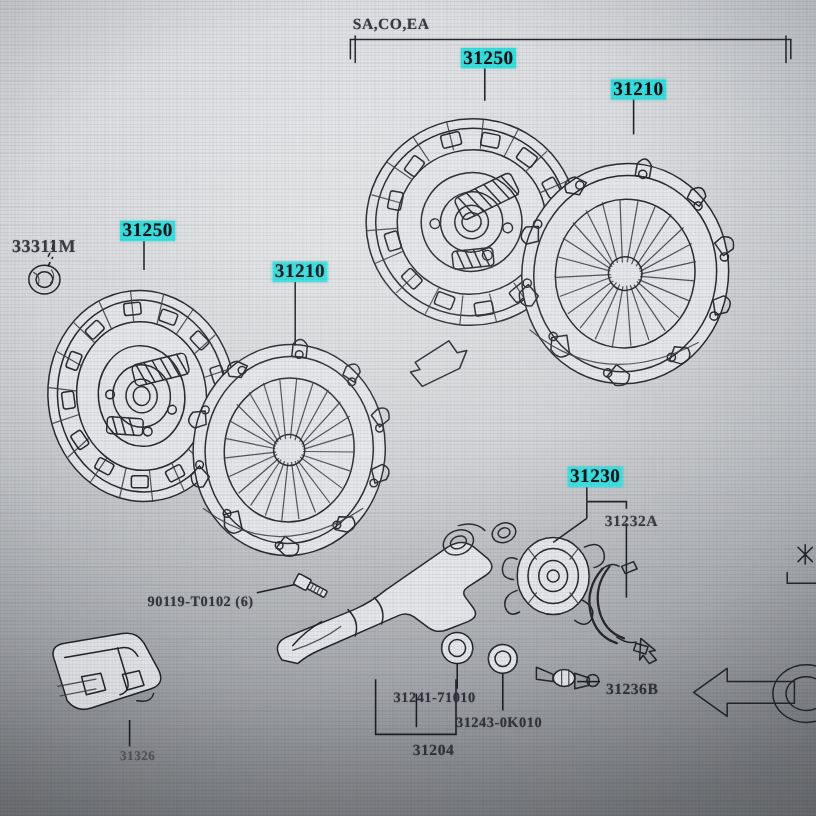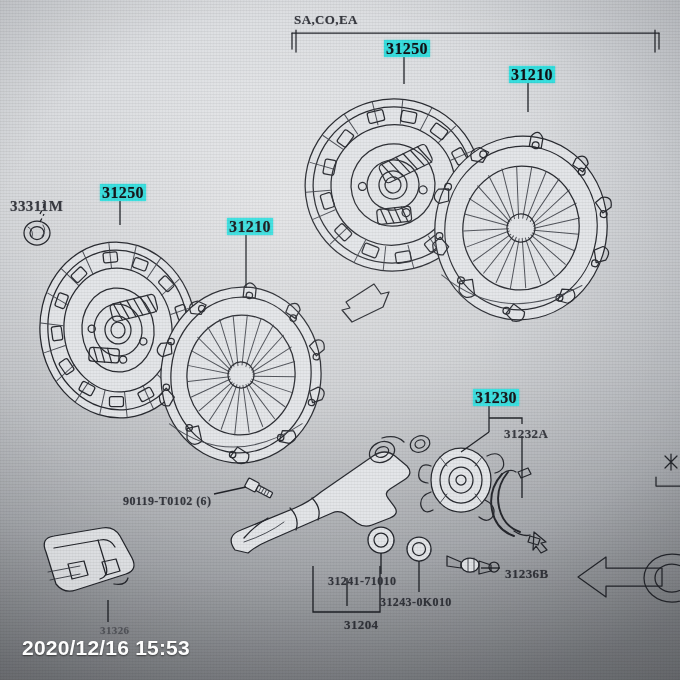--- a/index.html
+++ b/index.html
@@ -454,17 +454,16 @@
   <div class="lbl plain s12" style="left:328px;top:574px;">31241-71010</div>
 
   <div class="lbl plain s12" style="left:380px;top:595px;">31243-0K010</div>
 
   <div class="lbl plain s13" style="left:344px;top:617px;">31204</div>
 
   <div class="lbl plain s13" style="left:505px;top:566px;">31236B</div>
 
   <div class="lbl plain s11" style="left:100px;top:624px;opacity:.55;">31326</div>
 
-  <div id="stamp">2020/12/16 15:53</div>
 
   <div id="scan"></div>
   <div id="vig"></div>
 </div>
 
 </body></html>

